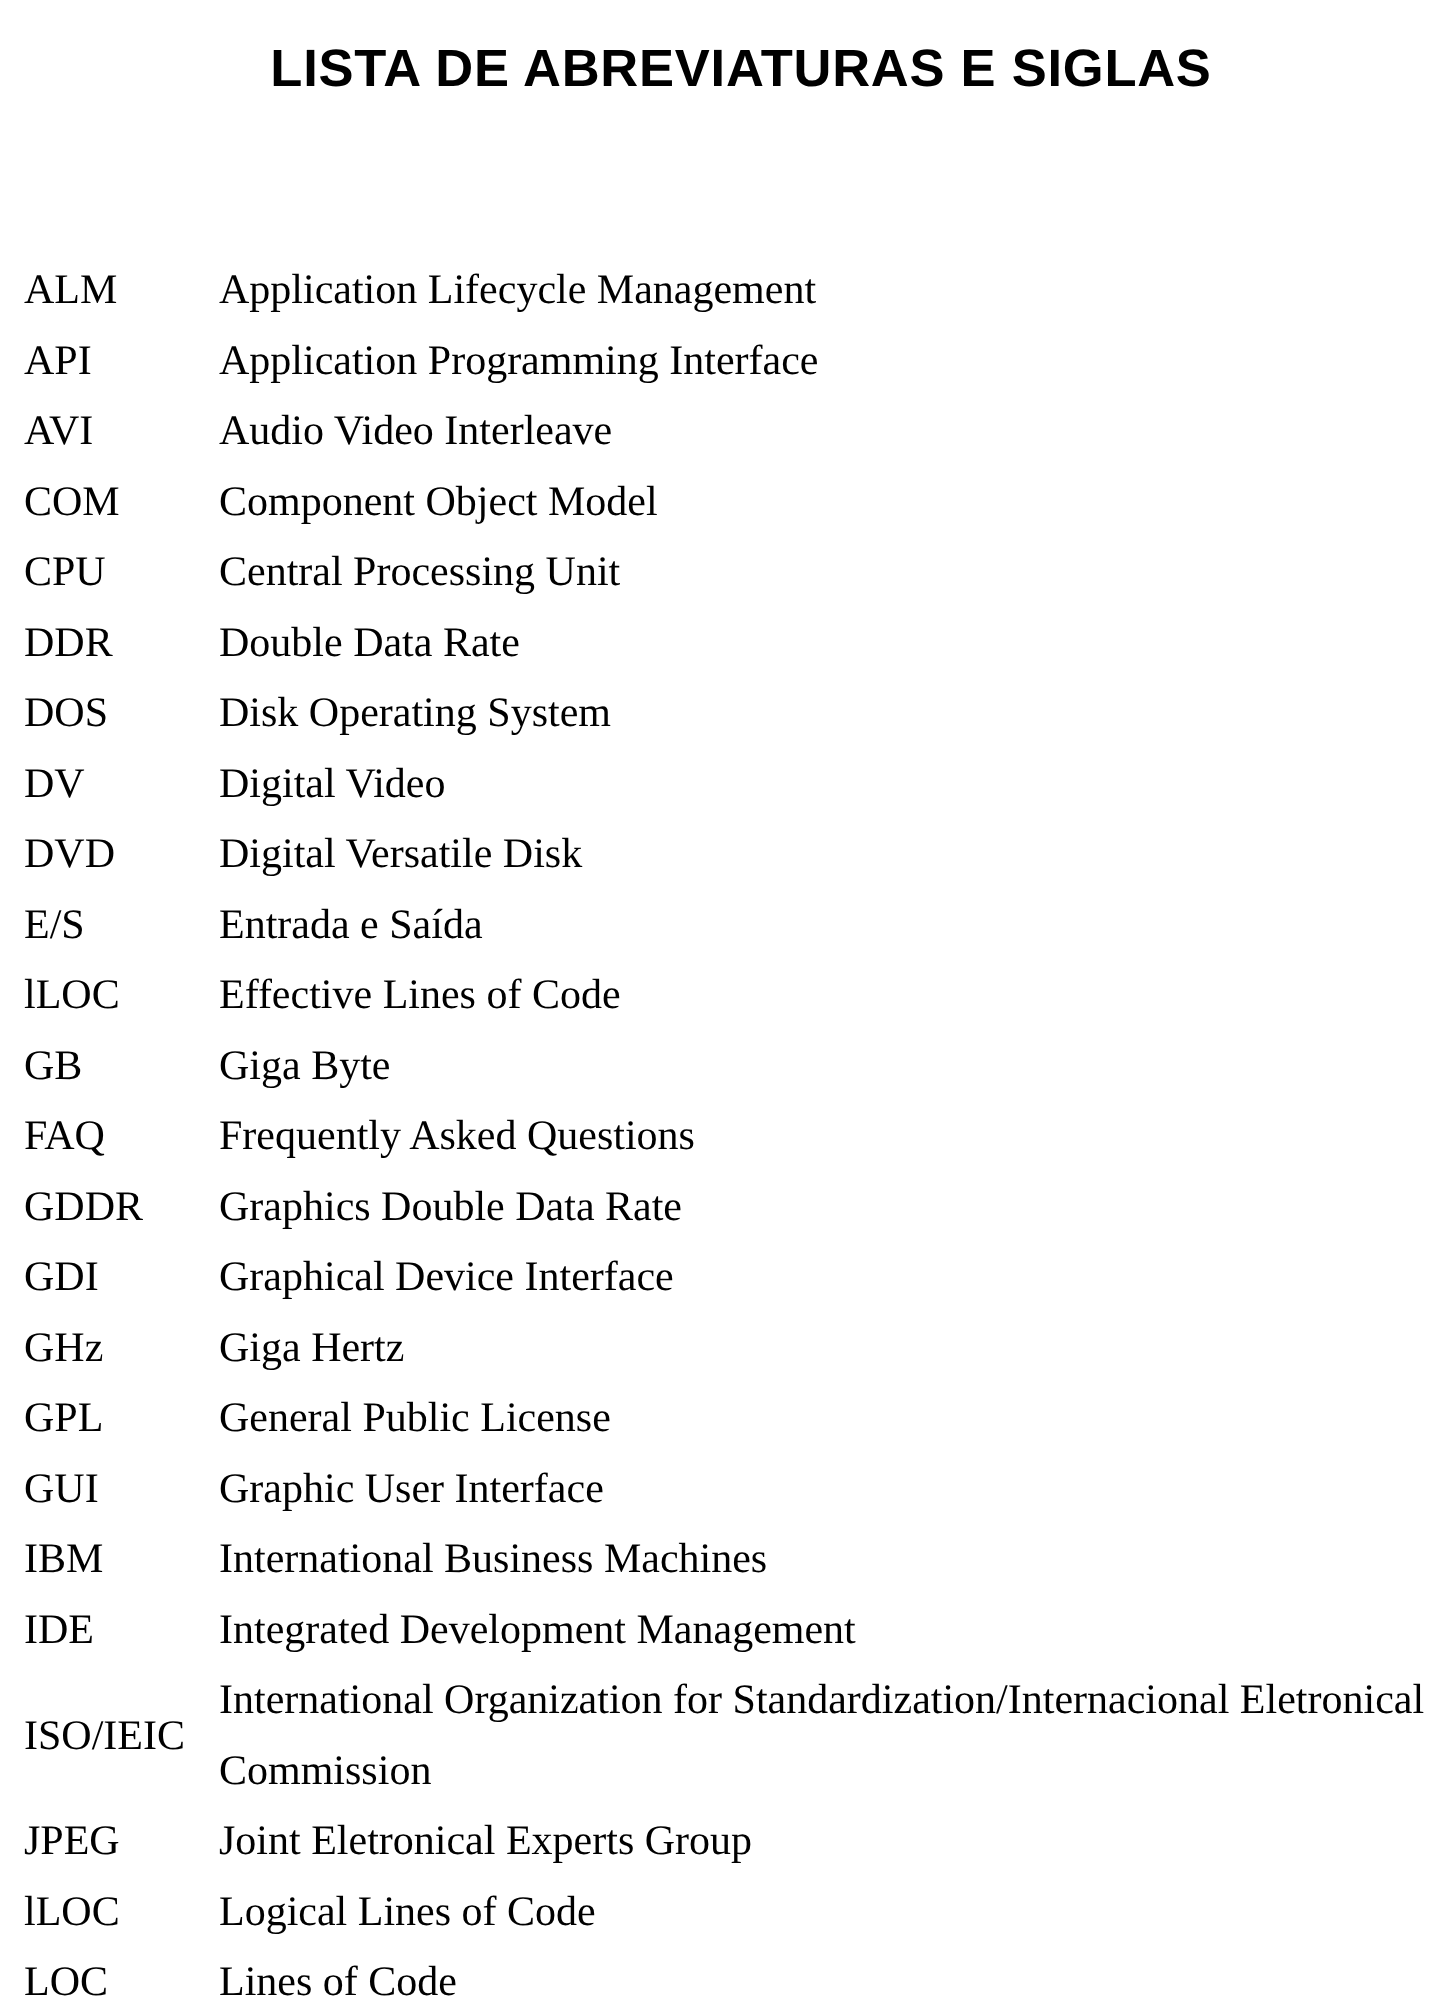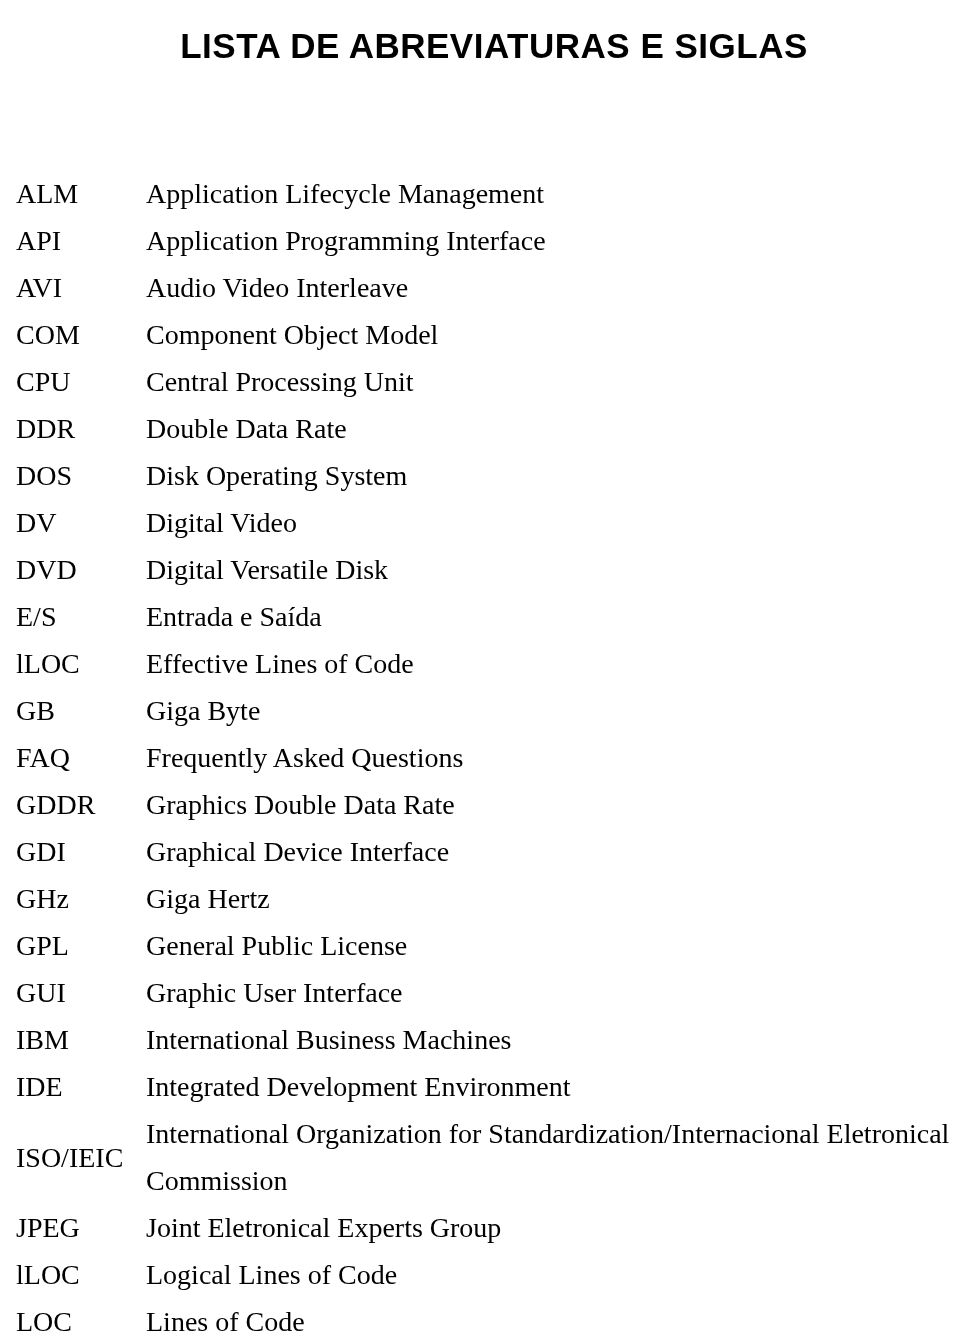--- a/index.html
+++ b/index.html
@@ -134,21 +134,21 @@
       <div class="row">
         <div class="term">GUI</div>
         <div class="definition">Graphic User Interface</div>
       </div>
       <div class="row">
         <div class="term">IBM</div>
         <div class="definition">International Business Machines</div>
       </div>
       <div class="row">
         <div class="term">IDE</div>
-        <div class="definition">Integrated Development Environment</div>
+        <div class="definition">Integrated Development Management</div>
       </div>
       <div class="row">
         <div class="term">ISO/IEIC</div>
         <div class="definition">International Organization for Standardization/Internacional Eletronical Commission</div>
       </div>
       <div class="row">
         <div class="term">JPEG</div>
         <div class="definition">Joint Eletronical Experts Group</div>
       </div>
       <div class="row">

